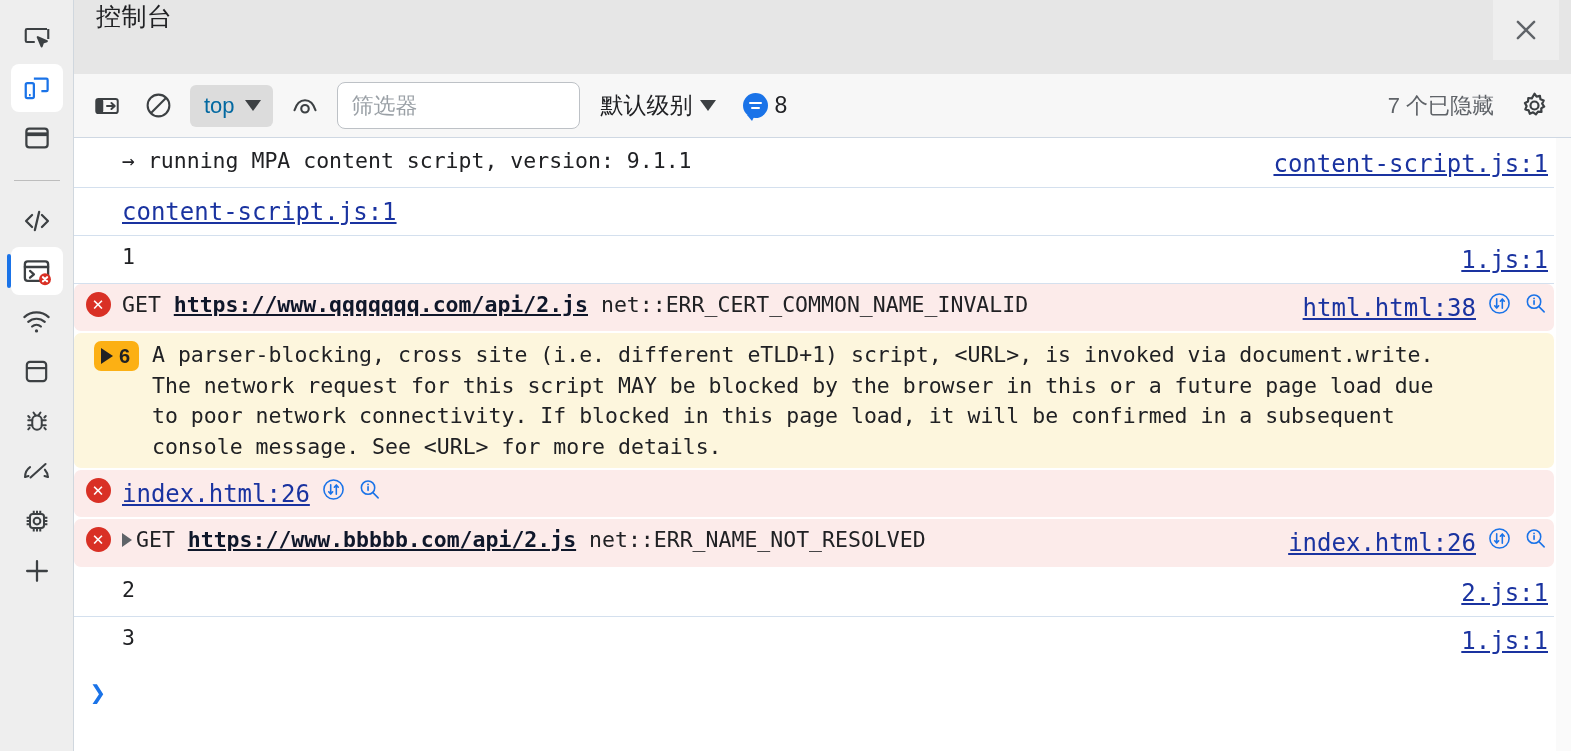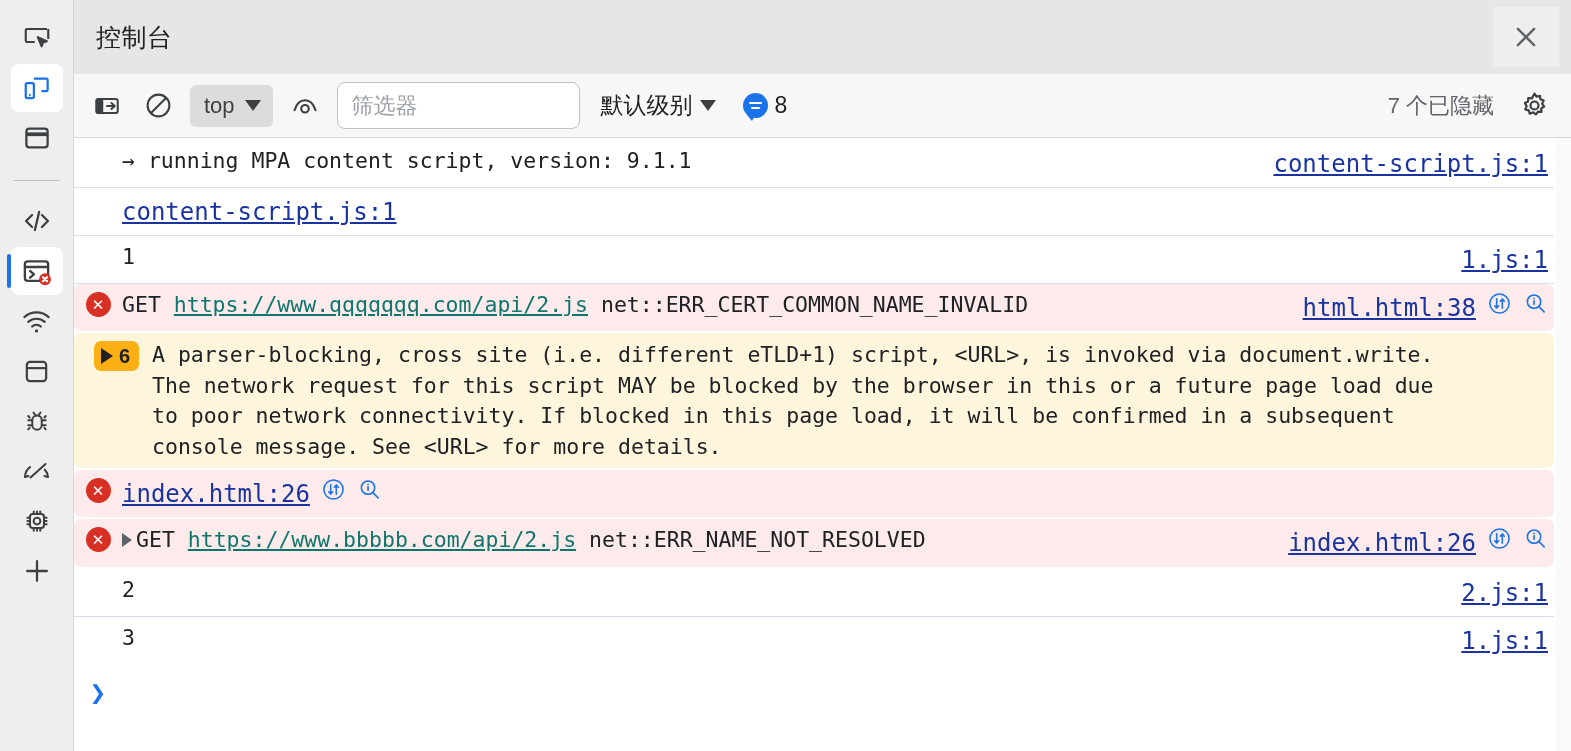--- a/index.html
+++ b/index.html
@@ -62,21 +62,21 @@
     height: 751px;
     min-width: 0;
   }
 
   
   .titlebar {
     height: 74px;
     min-height: 74px;
     background: #e6e6e6;
     display: flex;
-    align-items: center;
+    align-items: flex-start;
     justify-content: space-between;
     padding-left: 22px;
   }
   .titlebar .title {
     font-size: 25px;
     color: #202124;
     letter-spacing: 0.5px;
   }
   .close-btn {
     width: 66px; height: 60px;
@@ -104,21 +104,21 @@
     color: #3c4043;
     flex: none;
   }
   .ctx-select {
     display: flex; align-items: center; gap: 10px;
     background: #dcdcdc;
     border-radius: 6px;
     height: 42px;
     padding: 0 12px 0 14px;
     font-size: 22px;
-    color: #404040;
+    color: #0369a1;
     flex: none;
   }
   .caret {
     width: 0; height: 0;
     border-left: 8px solid transparent;
     border-right: 8px solid transparent;
     border-top: 11px solid #3c4043;
   }
   .filter-box {
     width: 243px;
@@ -243,22 +243,23 @@
     white-space: nowrap;
     padding-top: 1px;
   }
   .src-link {
     color: #1a33a0;
     text-decoration: underline;
     font-family: "DejaVu Sans Mono", monospace;
     font-size: 24px;
   }
   .url-link {
-    color: #0f766e;
+    color: #0f172a;
     text-decoration: underline;
+    font-weight: bold;
   }
   .err-icon {
     width: 25px; height: 25px;
     border-radius: 50%;
     background: #d93025;
     display: flex; align-items: center; justify-content: center;
     color: #fff;
     font-family: "Liberation Sans", sans-serif;
     font-size: 15px;
     line-height: 1;

